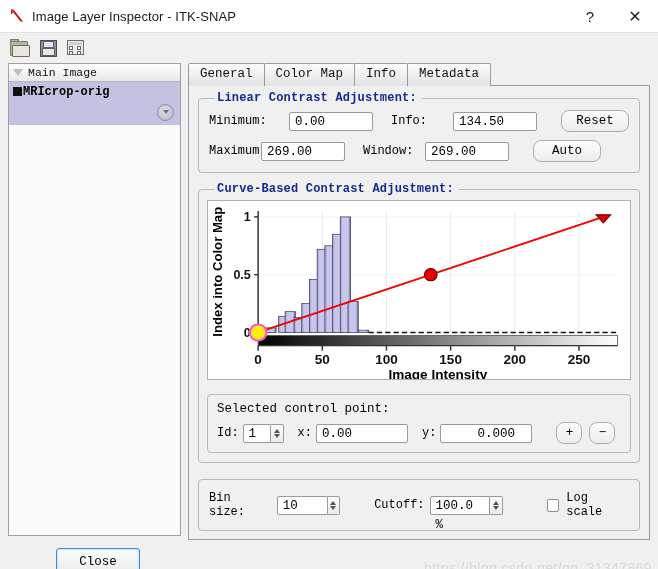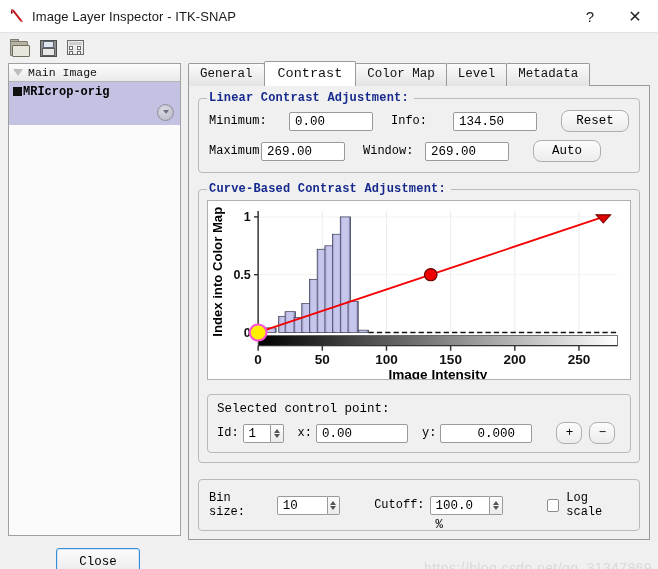--- a/index.html
+++ b/index.html
@@ -101,21 +101,21 @@
     background:#ffffff;font-size:13.5px;padding:4px 13px 5px 13px;
     border-color:#9a9a9a;position:relative;z-index:3;
   }
   .tabpanel{
     flex:1;background:#f0f0f0;border:1px solid #9a9a9a;margin-top:-1px;
     padding:10px 9px 8px 9px;box-sizing:border-box;position:relative;
   }
   
   .group{border:1px solid #b9b9b9;border-radius:4px;margin-top:7px;padding:8px 10px 9px 10px;position:relative;}
   .group-title{
-    position:absolute;top:-8px;left:8px;background:#f0f0f0;padding:0 5px 0 2px;
+    position:absolute;top:-8px;left:16px;background:#f0f0f0;padding:0 5px 0 2px;
     color:#162a8e;font-weight:bold;font-size:12px;letter-spacing:0.2px;
   }
   .row{display:flex;align-items:center;margin-bottom:8px;}
   .row:last-child{margin-bottom:0;}
   .lbl{font-size:12px;color:#000;}
   .inp{
     background:#fff;border:1px solid #9a9a9a;border-radius:2px;
     height:19px;line-height:19px;padding:0 5px;font-size:12.5px;
     font-family:"Liberation Mono","DejaVu Sans Mono",monospace;color:#000;
     box-sizing:border-box;
@@ -208,23 +208,22 @@
           <i></i>
         </span>
     </div>
     <div class="sb-rest"></div>
   </div>
 
   <div class="rightpane">
 
     <div class="tabs">
       <div class="tab">General</div>
-      <div class="tab active">Contrast</div>
       <div class="tab">Color Map</div>
-      <div class="tab">Level</div>
+      <div class="tab">Info</div>
       <div class="tab">Metadata</div>
     </div>
 
     <div class="tabpanel">
 
       <div class="group" style="margin-top:2px;padding:11px 10px 10px 10px;">
         <div class="group-title">Linear Contrast Adjustment:</div>
         <div class="row">
           <span class="lbl" style="width:80px;">Minimum:</span>
           <span class="inp" style="width:84px;">0.00</span>

